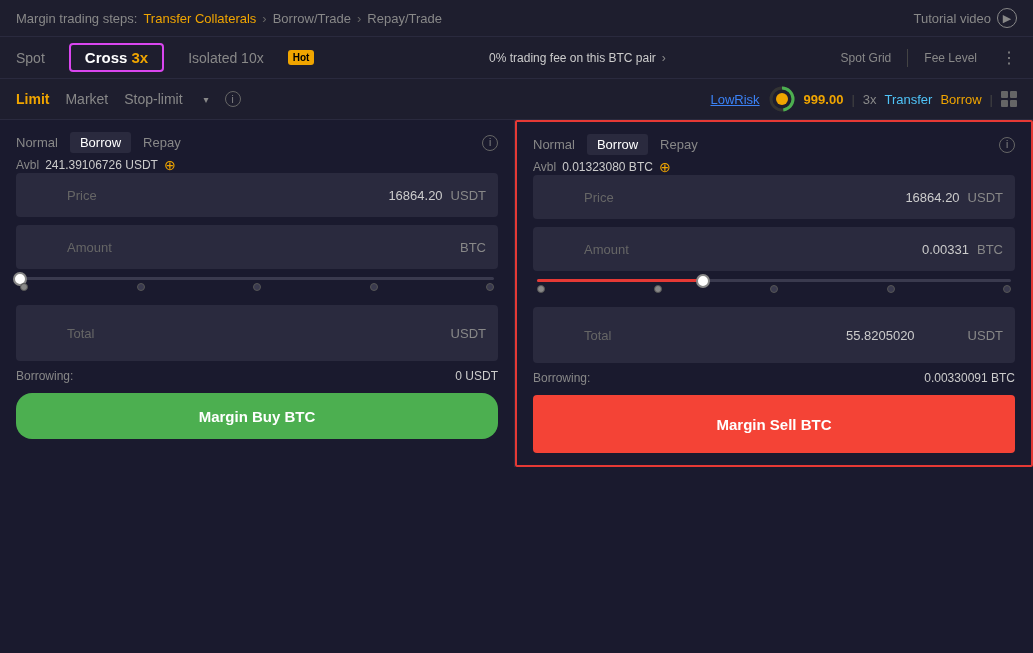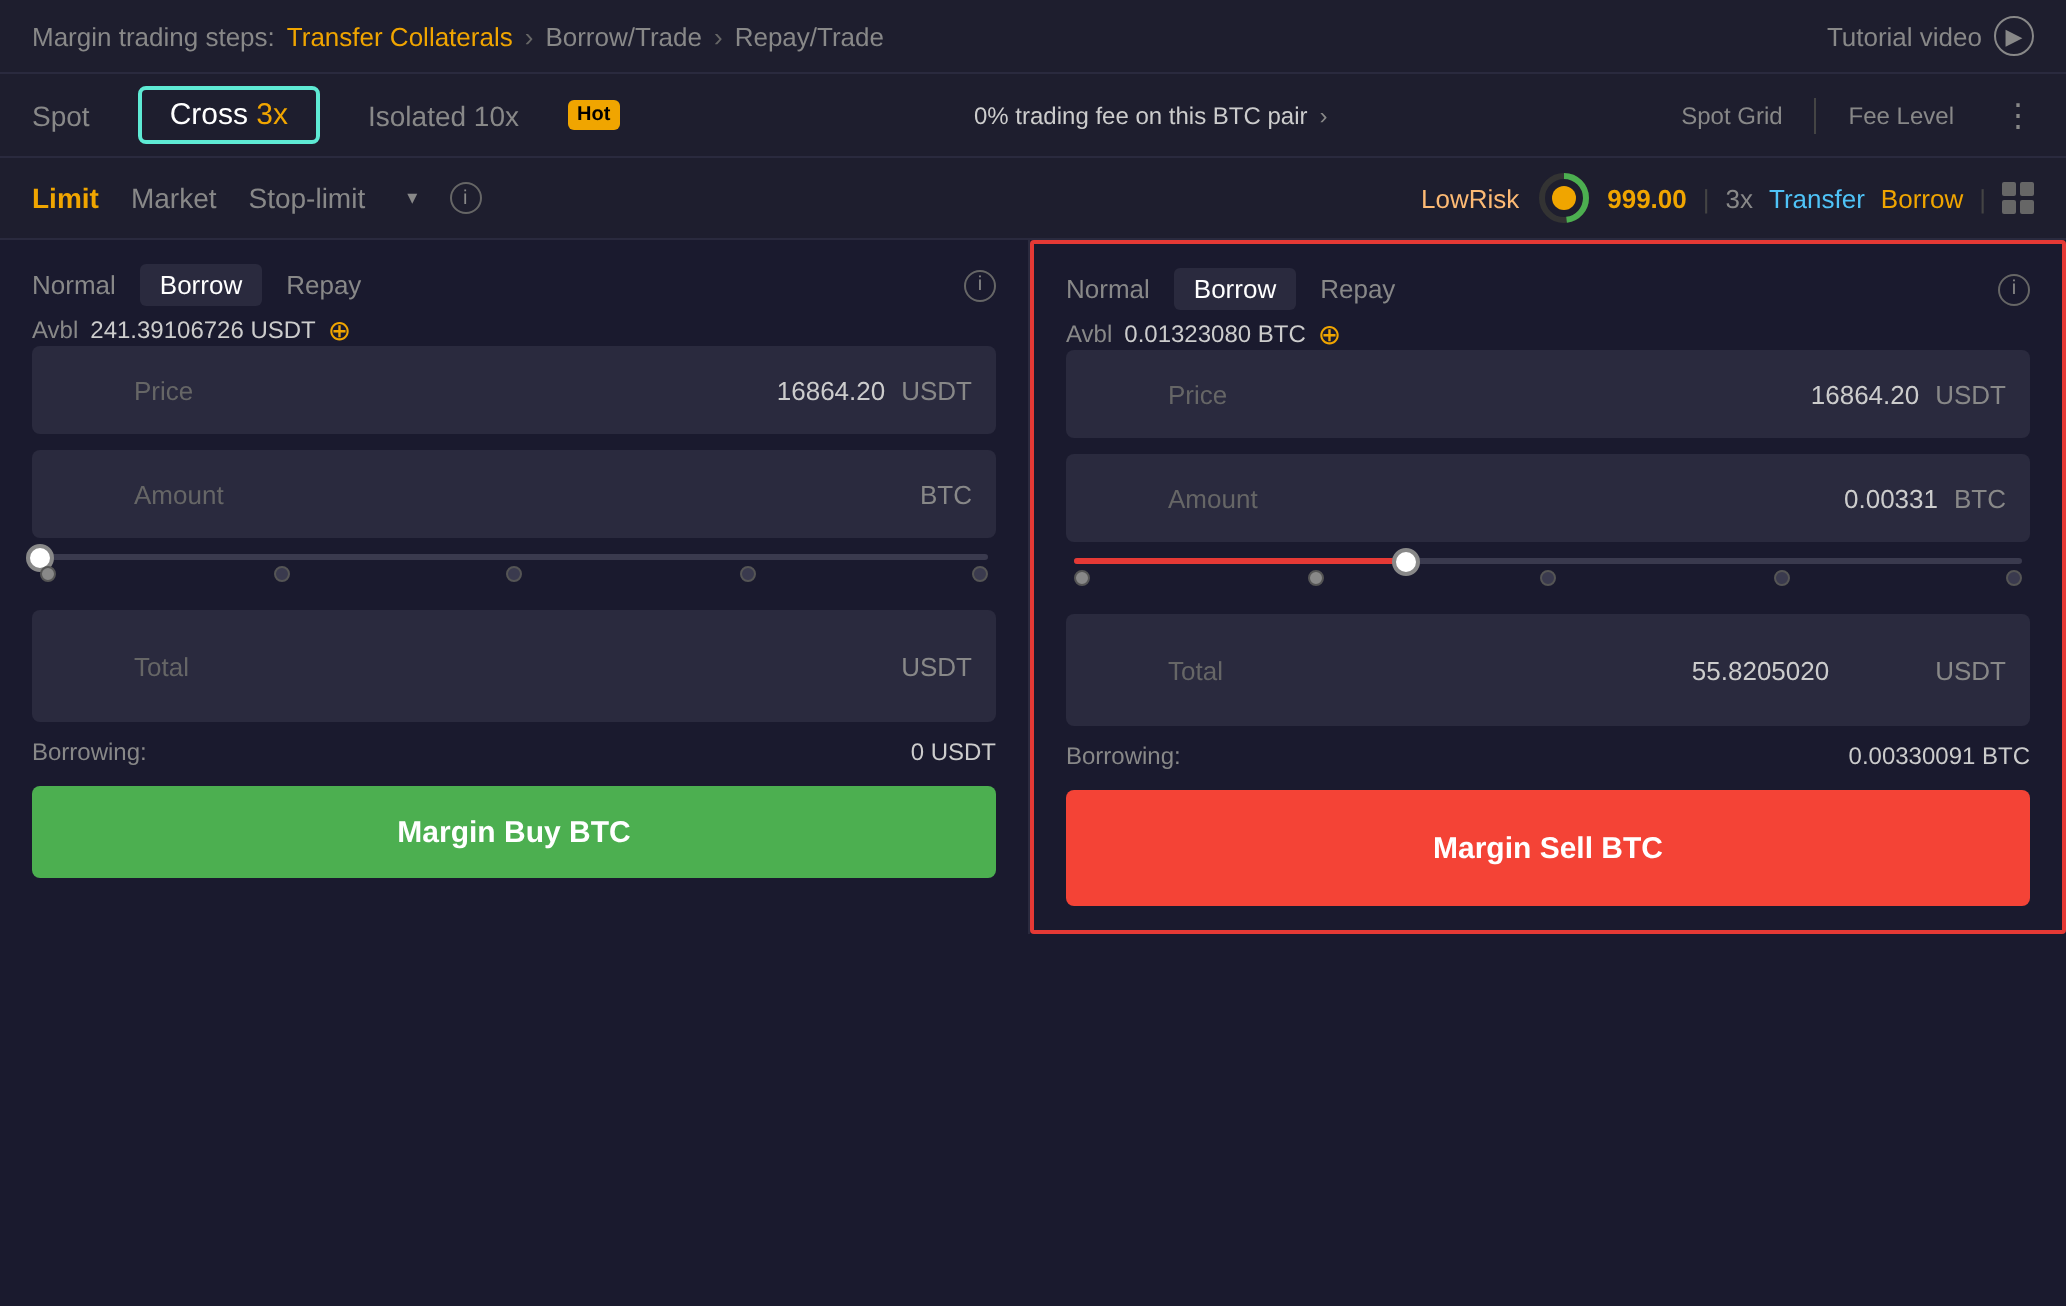--- a/index.html
+++ b/index.html
@@ -75,24 +75,24 @@
 
     .tab-item {
       font-size: 14px;
       color: #888;
       cursor: pointer;
       padding: 6px 0;
     }
 
     .tab-cross {
       font-size: 15px;
-      font-weight: normal;
+      font-weight: bold;
       color: #fff;
       background: transparent;
-      border: 2px solid #5eead4;
+      border: 2px solid #d946ef;
       border-radius: 4px;
       padding: 4px 14px;
       cursor: pointer;
     }
 
     .cross-x {
       color: #f0a500;
     }
 
     .hot-badge {
@@ -189,21 +189,22 @@
 
     .risk-section {
       margin-left: auto;
       display: flex;
       align-items: center;
       gap: 8px;
       font-size: 13px;
     }
 
     .low-risk {
-      color: #fdba74;
+      color: #3b82f6;
+      text-decoration: underline;
     }
 
     .risk-meter {
       width: 28px;
       height: 28px;
     }
 
     .risk-value {
       color: #f0a500;
       font-weight: bold;
@@ -392,21 +393,21 @@
     .borrowing-value {
       color: #ccc;
     }
 
     .buy-button {
       background: #4caf50;
       color: #fff;
       font-size: 15px;
       font-weight: bold;
       border: none;
-      border-radius: 4px;
+      border-radius: 16px;
       width: 100%;
       height: 46px;
       cursor: pointer;
     }
 
     .sell-button {
       background: #f44336;
       color: #fff;
       font-size: 15px;
       font-weight: bold;

